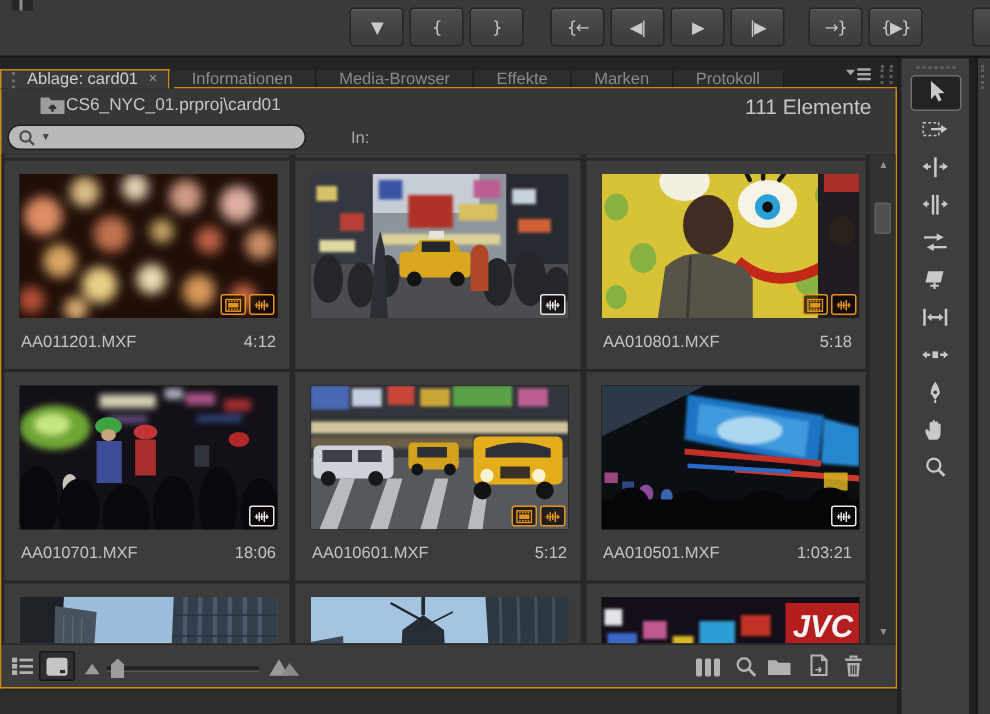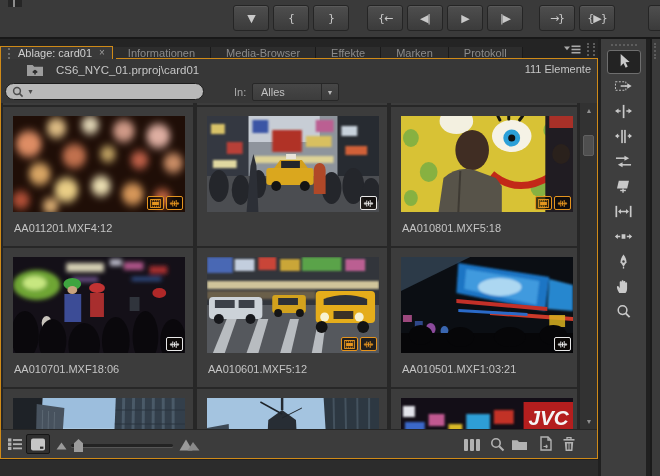--- a/index.html
+++ b/index.html
@@ -31,22 +31,22 @@
   .panel-menu{background:none;border:none;color:#a9a9a9;margin:0 6px 0 0;align-self:center;cursor:pointer;display:flex}
   .tabbar-grip{align-self:center;width:8px;height:13px;border-left:2px dotted #5d5d5d;border-right:2px dotted #5d5d5d;margin-right:3px}
 
   
   .panel{position:absolute;left:0;top:59px;width:598px;height:400px;background:#373737;
          border-left:1px solid #cf8a18;border-right:1px solid #cf8a18;border-bottom:1px solid #cf8a18}
   .panel-topline{position:absolute;left:116px;top:58px;width:482px;height:1px;background:#cf8a18}
 
   .crumbrow{position:absolute;left:0;top:0;width:596px;height:22px;display:flex;align-items:center}
   .folder-up{margin-left:25px;background:none;border:none;padding:0;cursor:pointer;display:flex}
-  .path{margin-left:12px;font-size:11.5px;color:#c6c6c6}
-  .count{position:absolute;right:6px;top:4px;font-size:11px;color:#c6c6c6}
+  .path{font-size:11.5px;color:#c6c6c6}
+  .count{position:absolute;right:16px;top:4px;font-size:14px;color:#c6c6c6}
 
   .searchrow{position:absolute;left:0;top:22px;width:656px;height:22px}
   .searchbox{position:absolute;left:4px;top:2px;width:199px;height:17px;background:#b9b9b9;border:1px solid #1d1d1d;
              border-radius:9px;display:flex;align-items:center;padding-left:6px}
   .search-caret{font-size:7px;color:#4a4a4a;margin-left:3px}
   .search-input{background:transparent;border:none;outline:none;flex:1;font-size:11px;color:#1d1d1d;min-width:0;height:13px}
   .in-label{position:absolute;left:233px;top:5px;font-size:11px;color:#a8a8a8}
   .dropdown{position:absolute;left:251px;top:2px;width:87px;height:18px;background:linear-gradient(#474747,#3c3c3c);
             border:1px solid #272727;border-radius:2px;display:flex;align-items:center;font-size:11px;color:#c2c2c2;cursor:pointer}
   .dropdown .val{padding-left:8px;flex:1}
@@ -60,21 +60,21 @@
   .grid{position:absolute;left:2px;top:4px;display:grid;grid-template-columns:190px 190px 186px;grid-auto-rows:139px;gap:2px 4px}
   .cell{background:#3c3c3c;position:relative;cursor:pointer}
   .thumb{position:absolute;left:10px;top:9px;width:172px;height:96px;background:#101010;overflow:hidden}
   .thumb svg{display:block;width:100%;height:100%}
   .badges{position:absolute;right:2px;bottom:2px;display:flex;gap:2px}
   .badge{width:17px;height:14px;border:1px solid currentColor;border-radius:2px;background:rgba(12,9,4,.72);
          display:flex;align-items:center;justify-content:center}
   .badge.orange{color:#e5941e}
   .badge.white{color:#e8e8e8}
   .badge svg{width:11px;height:9px}
-  .labelrow{position:absolute;left:11px;right:9px;top:115px;display:flex;font-size:11px;color:#c4c4c4}
+  .labelrow{position:absolute;left:11px;right:9px;top:115px;display:flex;justify-content:space-between;font-size:11px;color:#c4c4c4}
 
   
   .vscroll{position:absolute;left:578px;top:0;width:18px;height:326px;background:#323232;border-left:1px solid #262626}
   .varrow{position:absolute;left:1px;width:16px;height:13px;display:flex;align-items:center;justify-content:center;
           color:#909090;font-size:7px;cursor:pointer;background:none;border:none}
   .varrow.up{top:1px}.varrow.down{bottom:1px}
   .vthumb{position:absolute;left:3px;top:32px;width:11px;height:21px;background:#4f4f4f;border:1px solid #606060;border-radius:2px;cursor:grab}
 
   
   .botbar{position:absolute;left:0;top:370px;width:596px;height:29px;background:#3c3c3c;border-top:1px solid #262626}
@@ -221,24 +221,20 @@
     <div class="searchrow" data-name="search-row">
       <div class="searchbox" data-name="search-box">
         <svg data-name="search-icon" width="12" height="12" viewBox="0 0 12 12">
           <circle cx="5" cy="5" r="3.4" fill="none" stroke="#4c4c4c" stroke-width="1.5"></circle>
           <path d="M7.6 7.6 L10.6 10.6" stroke="#4c4c4c" stroke-width="1.5"></path>
         </svg>
         <span class="search-caret" data-name="search-options-caret">▼</span>
         <input class="search-input" data-name="search-input" value="" style="">
       </div>
       <span class="in-label" data-name="filter-scope-label">In:</span>
-      <div class="dropdown" data-name="filter-scope-dropdown">
-        <span class="val" data-name="filter-scope-value">Alles</span>
-        <span class="arrow" data-name="dropdown-arrow-icon">▼</span>
-      </div>
     </div>
 
     <div class="content" data-name="clip-grid-viewport">
       <div class="sliver-row" data-name="previous-row-edge">
           <i></i>
           <i></i>
           <i></i>
         </div>
       <div class="grid" data-name="clip-grid">
           <div class="cell" data-name="clip-cell-AA011201.MXF">

